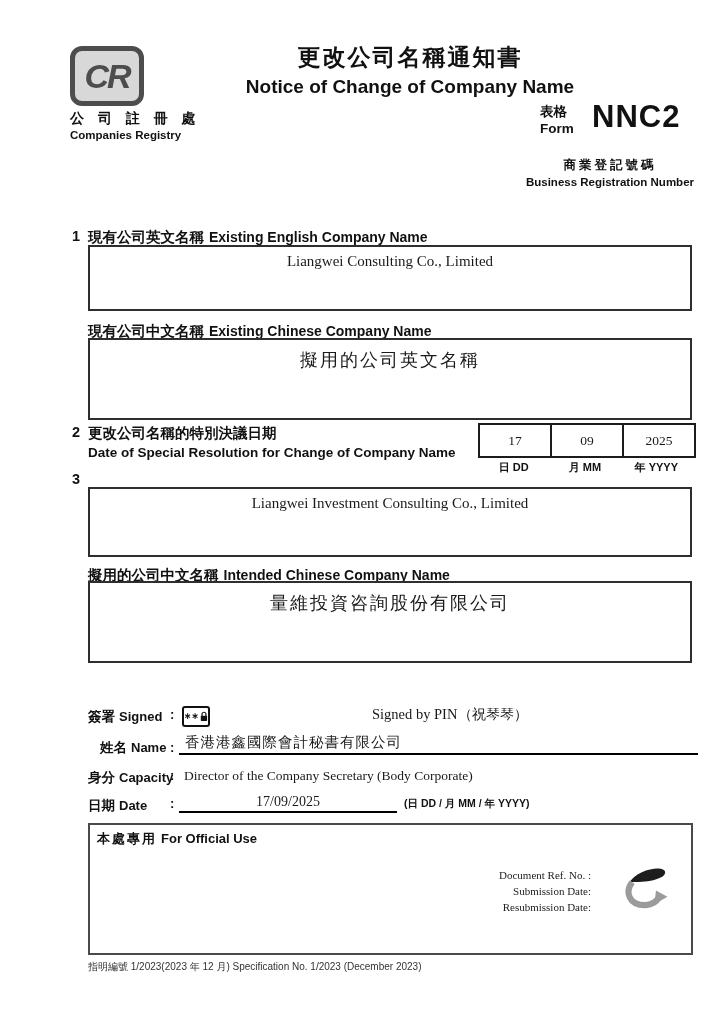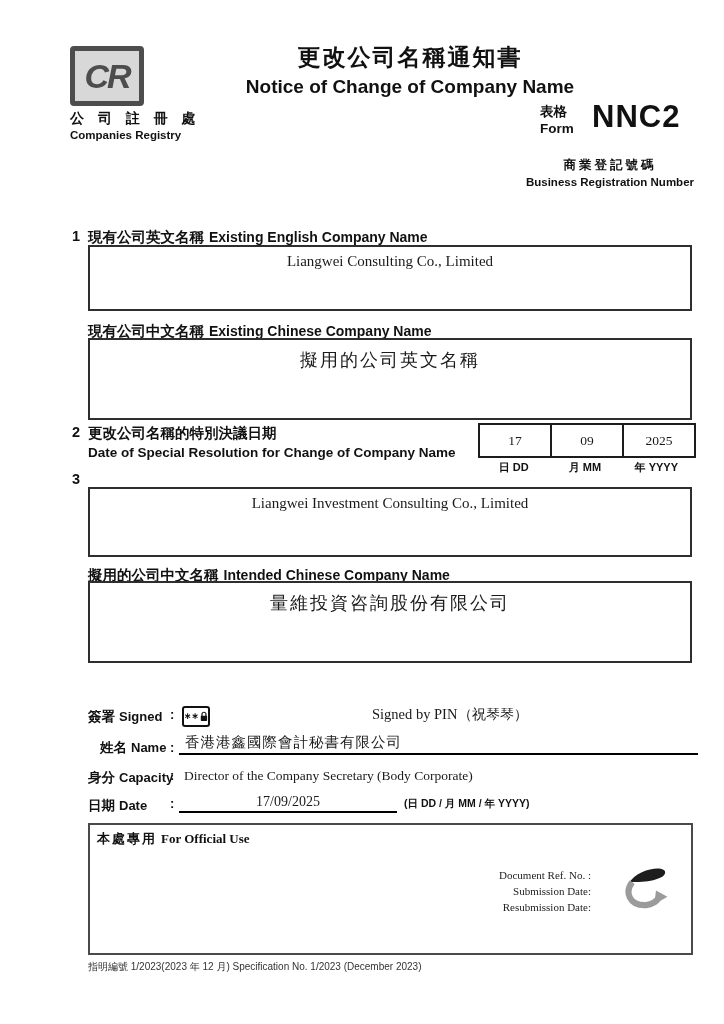--- a/index.html
+++ b/index.html
@@ -5,21 +5,21 @@
   html,body{margin:0;padding:0;background:#e8e8e8;}
   .page{
     position:relative; width:724px; height:1024px; background:#ffffff;
     margin:0 auto; overflow:hidden;
     font-family:"Liberation Sans","DejaVu Sans",sans-serif; color:#111;
   }
   .abs{position:absolute;}
 
   
   .cr-logo{left:70px; top:46px; width:64px; height:50px; background:#d8d8d8;
-    border:5px solid #4d4d4d; border-radius:4px;
+    border:5px solid #4d4d4d; border-radius:12px;
     display:flex; align-items:center; justify-content:center;}
   .cr-logo-text{font-size:34px; font-weight:bold; font-style:italic; color:#4d4d4d; letter-spacing:-2px;}
   .dept-zh{left:70px; top:110px; font-size:14px; font-weight:bold; letter-spacing:5px; white-space:nowrap;}
   .dept-en{left:70px; top:129px; font-size:11.5px; font-weight:bold;}
 
   .title-block{left:160px; top:42px; width:500px; text-align:center;}
   .title-zh{font-size:23px; font-weight:bold; letter-spacing:2px;}
   .title-en{font-size:19px; font-weight:bold; margin-top:3px;}
 
   .form-label{left:540px; top:103px; font-size:13.5px; font-weight:bold; line-height:17px;}
@@ -64,21 +64,21 @@
   .signed-by{left:458px; font-size:14px;}
   .name-line{left:179px; width:513px; height:20px; border-bottom:2px solid #000; padding-left:6px;}
   .name-value{font-size:14.5px; letter-spacing:1px;}
   .cap-value{left:184px; font-size:13.5px;}
   .date-line{left:179px; width:218px; height:19px; border-bottom:2px solid #000; text-align:center;}
   .date-value{font-size:14px;}
   .date-fmt{left:404px; top:797px; font-size:10.5px; font-weight:bold;}
 
   
   .ou-box{left:88px; top:823px; width:601px; height:128px; border:2px solid #4a4a4a;}
-  .ou-title{position:absolute; left:7px; top:4px; white-space:nowrap;font-family:Liberation Serif, serif;}
+  .ou-title{position:absolute; left:7px; top:4px; white-space:nowrap;}
   .ou-zh{font-size:13px; font-weight:bold; letter-spacing:2px;}
   .ou-en{font-size:13px; font-weight:bold; margin-left:4px;}
   .ou-lines{position:absolute; right:100px; top:42px; text-align:right;
     font-family:"Liberation Serif","DejaVu Serif",serif; font-size:11px; line-height:16px; color:#222;}
   .e-logo{position:absolute; right:22px; top:36px; width:46px; height:56px;}
 
   
   .footer-note{left:88px; top:960px; font-size:10px; color:#333;}
 </style>
 </head>

